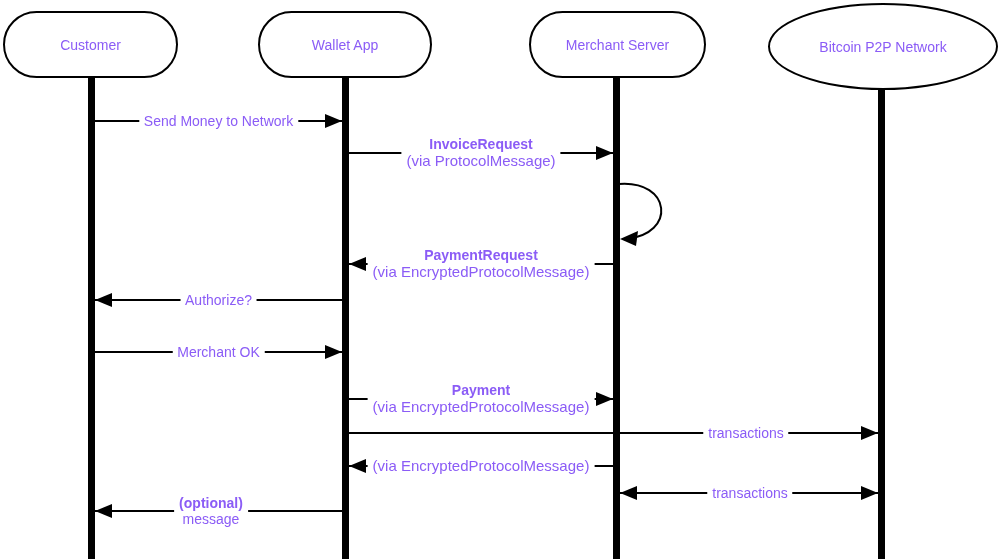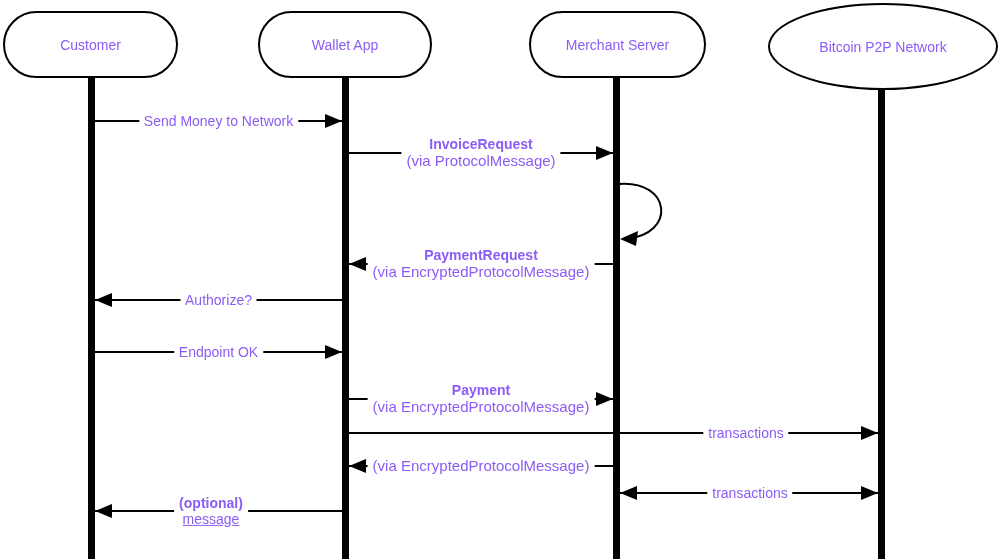--- a/index.html
+++ b/index.html
@@ -127,21 +127,21 @@
 
   <div class="msg" style="left:95px; top:299px; width:247px;">
     <div class="line"></div>
     <div class="arr left"></div>
     <div class="lbl">Authorize?</div>
   </div>
 
   <div class="msg" style="left:95px; top:351px; width:247px;">
     <div class="line"></div>
     <div class="arr right"></div>
-    <div class="lbl">Endpoint OK</div>
+    <div class="lbl">Merchant OK</div>
   </div>
 
   <div class="msg" style="left:349px; top:398px; width:264px;">
     <div class="line"></div>
     <div class="arr right"></div>
     <div class="lbl">
       <span class="name">Payment</span>
       <span class="via">(via EncryptedProtocolMessage)</span>
     </div>
   </div>
@@ -165,17 +165,17 @@
     <div class="arr left"></div>
     <div class="arr right"></div>
     <div class="lbl" style="left:130px;">transactions</div>
   </div>
 
   <div class="msg" style="left:95px; top:510px; width:247px;">
     <div class="line"></div>
     <div class="arr left"></div>
     <div class="lbl" style="left:116px;">
       <span style="display:block;font-weight:bold;">(optional)</span>
-      <span style="display:block;text-decoration:underline;">message</span>
+      <span style="display:block;">message</span>
     </div>
   </div>
 
 </div>
 
 </body></html>

